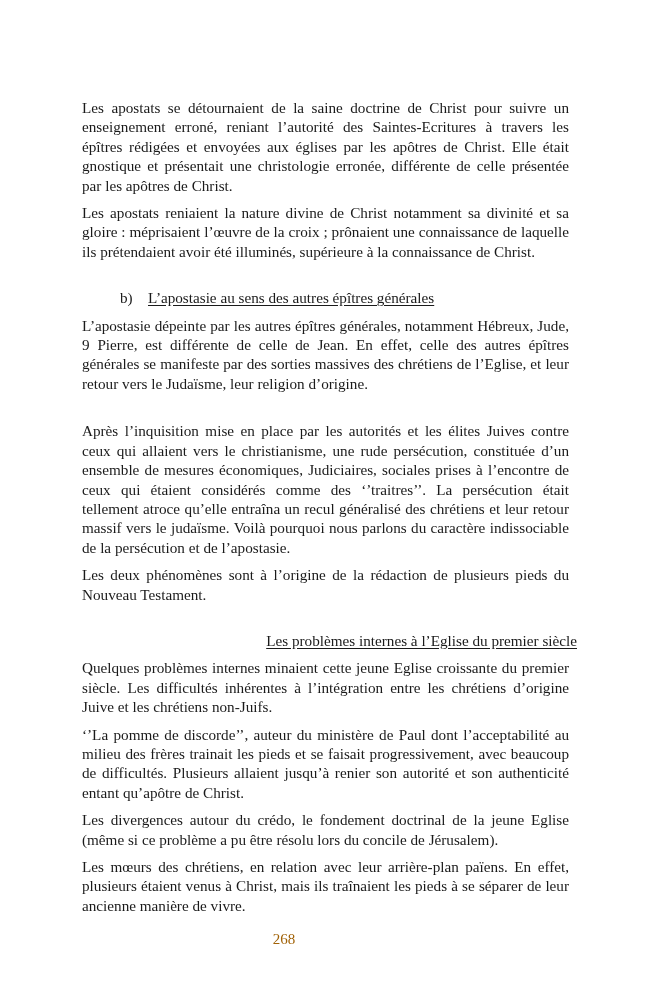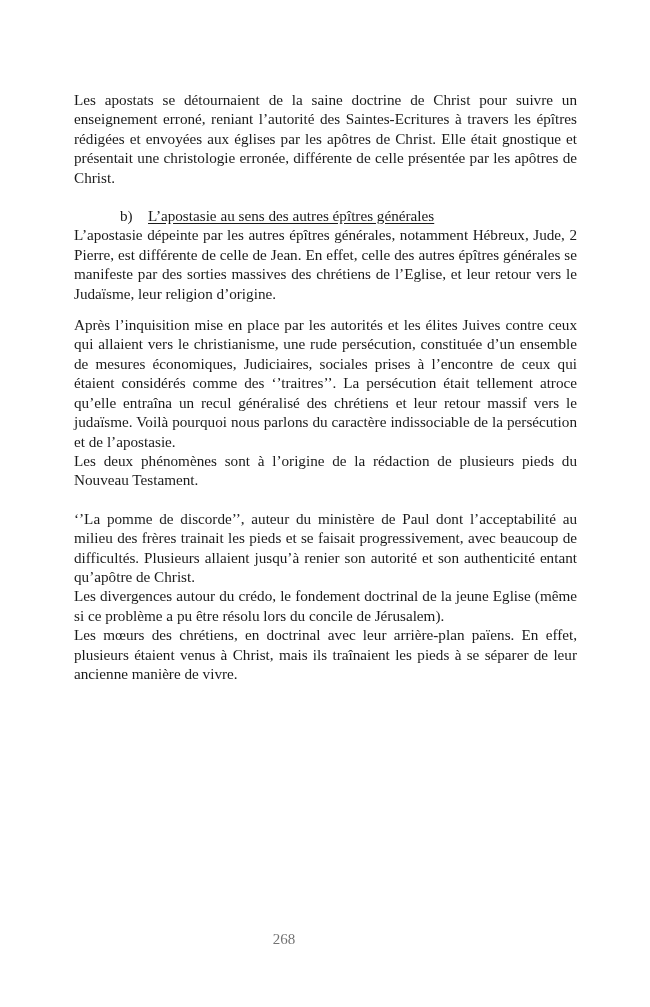--- a/index.html
+++ b/index.html
@@ -2,50 +2,53 @@
 <html><head>
 <meta charset="utf-8">
 <style>
   html, body { margin: 0; padding: 0; background: #ffffff; }
   body { width: 650px; height: 1007px; position: relative; overflow: hidden; }
   .page {
     position: absolute; left: 74px; top: 90px; width: 503px;
     font-family: "Liberation Serif", "DejaVu Serif", serif;
     font-size: 15.2px; line-height: 19.4px; color: #1a1a1a;
   }
-  .p { margin: 0; text-align: justify; }
+  .p { margin: 8px; text-align: justify; }
   .last { text-align-last: left; }
   .gap-s { height: 6px; }
   .gap-l { height: 19px; }
   .subhead { margin: 0; padding-left: 46px; }
   .subhead .lbl { display: inline-block; width: 28px; }
   .u { text-decoration: underline; text-underline-offset: 2px; text-align: right; }
   .heading { margin: 0; }
   .pagenum {
     position: absolute; left: 0; width: 568px; top: 931px; text-align: center;
-    font-family: "Liberation Serif", "DejaVu Serif", serif; font-size: 15px; color: #737373;
+    font-family: "Liberation Serif", "DejaVu Serif", serif; font-size: 15px; color: #a16207;
   }
 </style>
 </head>
 <body>
 
 <div class="page">
   <p class="p last">Les apostats se détournaient de la saine doctrine de Christ pour suivre un enseignement erroné, reniant l’autorité des Saintes-Ecritures à travers les épîtres rédigées et envoyées aux églises par les apôtres de Christ. Elle était gnostique et présentait une christologie erronée, différente de celle présentée par  les apôtres de Christ.</p>
+  <p class="p last">Les apostats reniaient la nature divine de Christ notamment sa divinité et sa gloire : méprisaient l’œuvre de la croix ; prônaient une connaissance de laquelle ils prétendaient avoir été illuminés, supérieure à la connaissance de Christ.</p>
 
   <div class="gap-l"></div>
 
   <p class="subhead">
     <span class="lbl">b)</span><span class="u">L’apostasie au sens des autres épîtres générales</span>
   </p>
-  <p class="p last">L’apostasie dépeinte par les autres épîtres générales, notamment Hébreux, Jude, 2 Pierre, est différente de celle de Jean. En effet, celle des autres épîtres générales se manifeste par des sorties massives des chrétiens de l’Eglise, et leur retour vers le Judaïsme, leur religion d’origine.</p>
+  <p class="p last">L’apostasie dépeinte par les autres épîtres générales, notamment Hébreux, Jude, 9 Pierre, est différente de celle de Jean. En effet, celle des autres épîtres générales se manifeste par des sorties massives des chrétiens de l’Eglise, et leur retour vers le Judaïsme, leur religion d’origine.</p>
   <div class="gap-s"></div>
   <div class="gap-s"></div>
   <p class="p last">Après l’inquisition mise en place par les autorités et les élites Juives contre ceux qui allaient vers le christianisme, une rude persécution, constituée d’un ensemble de mesures économiques, Judiciaires, sociales prises à l’encontre de ceux qui étaient considérés comme des ‘’traitres’’. La persécution était tellement atroce qu’elle entraîna un recul généralisé des chrétiens et leur retour massif vers le judaïsme. Voilà pourquoi  nous parlons du caractère indissociable de la persécution et de l’apostasie.</p>
   <p class="p last">Les deux phénomènes sont à l’origine de la rédaction de plusieurs pieds du Nouveau Testament.</p>
 
   <div class="gap-l"></div>
 
+  <p class="heading u">Les problèmes internes à l’Eglise du premier siècle</p>
+  <p class="p last">Quelques problèmes internes minaient cette jeune Eglise croissante du premier siècle. Les difficultés inhérentes à l’intégration entre les chrétiens d’origine Juive et les chrétiens non-Juifs.</p>
   <p class="p last">‘’La pomme de discorde’’, auteur du ministère de Paul dont l’acceptabilité au milieu des frères trainait les pieds et se faisait progressivement, avec beaucoup de difficultés. Plusieurs allaient jusqu’à renier son autorité et son authenticité entant qu’apôtre de Christ.</p>
   <p class="p last">Les divergences autour du crédo, le fondement doctrinal de la jeune Eglise (même si ce problème a pu être résolu lors du concile de Jérusalem).</p>
-  <p class="p last">Les mœurs des chrétiens, en doctrinal avec leur arrière-plan païens. En effet, plusieurs étaient venus à Christ, mais ils traînaient les pieds à se séparer de leur ancienne manière de vivre.</p>
+  <p class="p last">Les mœurs des chrétiens, en relation avec leur arrière-plan païens. En effet, plusieurs étaient venus à Christ, mais ils traînaient les pieds à se séparer de leur ancienne manière de vivre.</p>
 </div>
 
 <div class="pagenum">268</div>
 
 </body></html>

